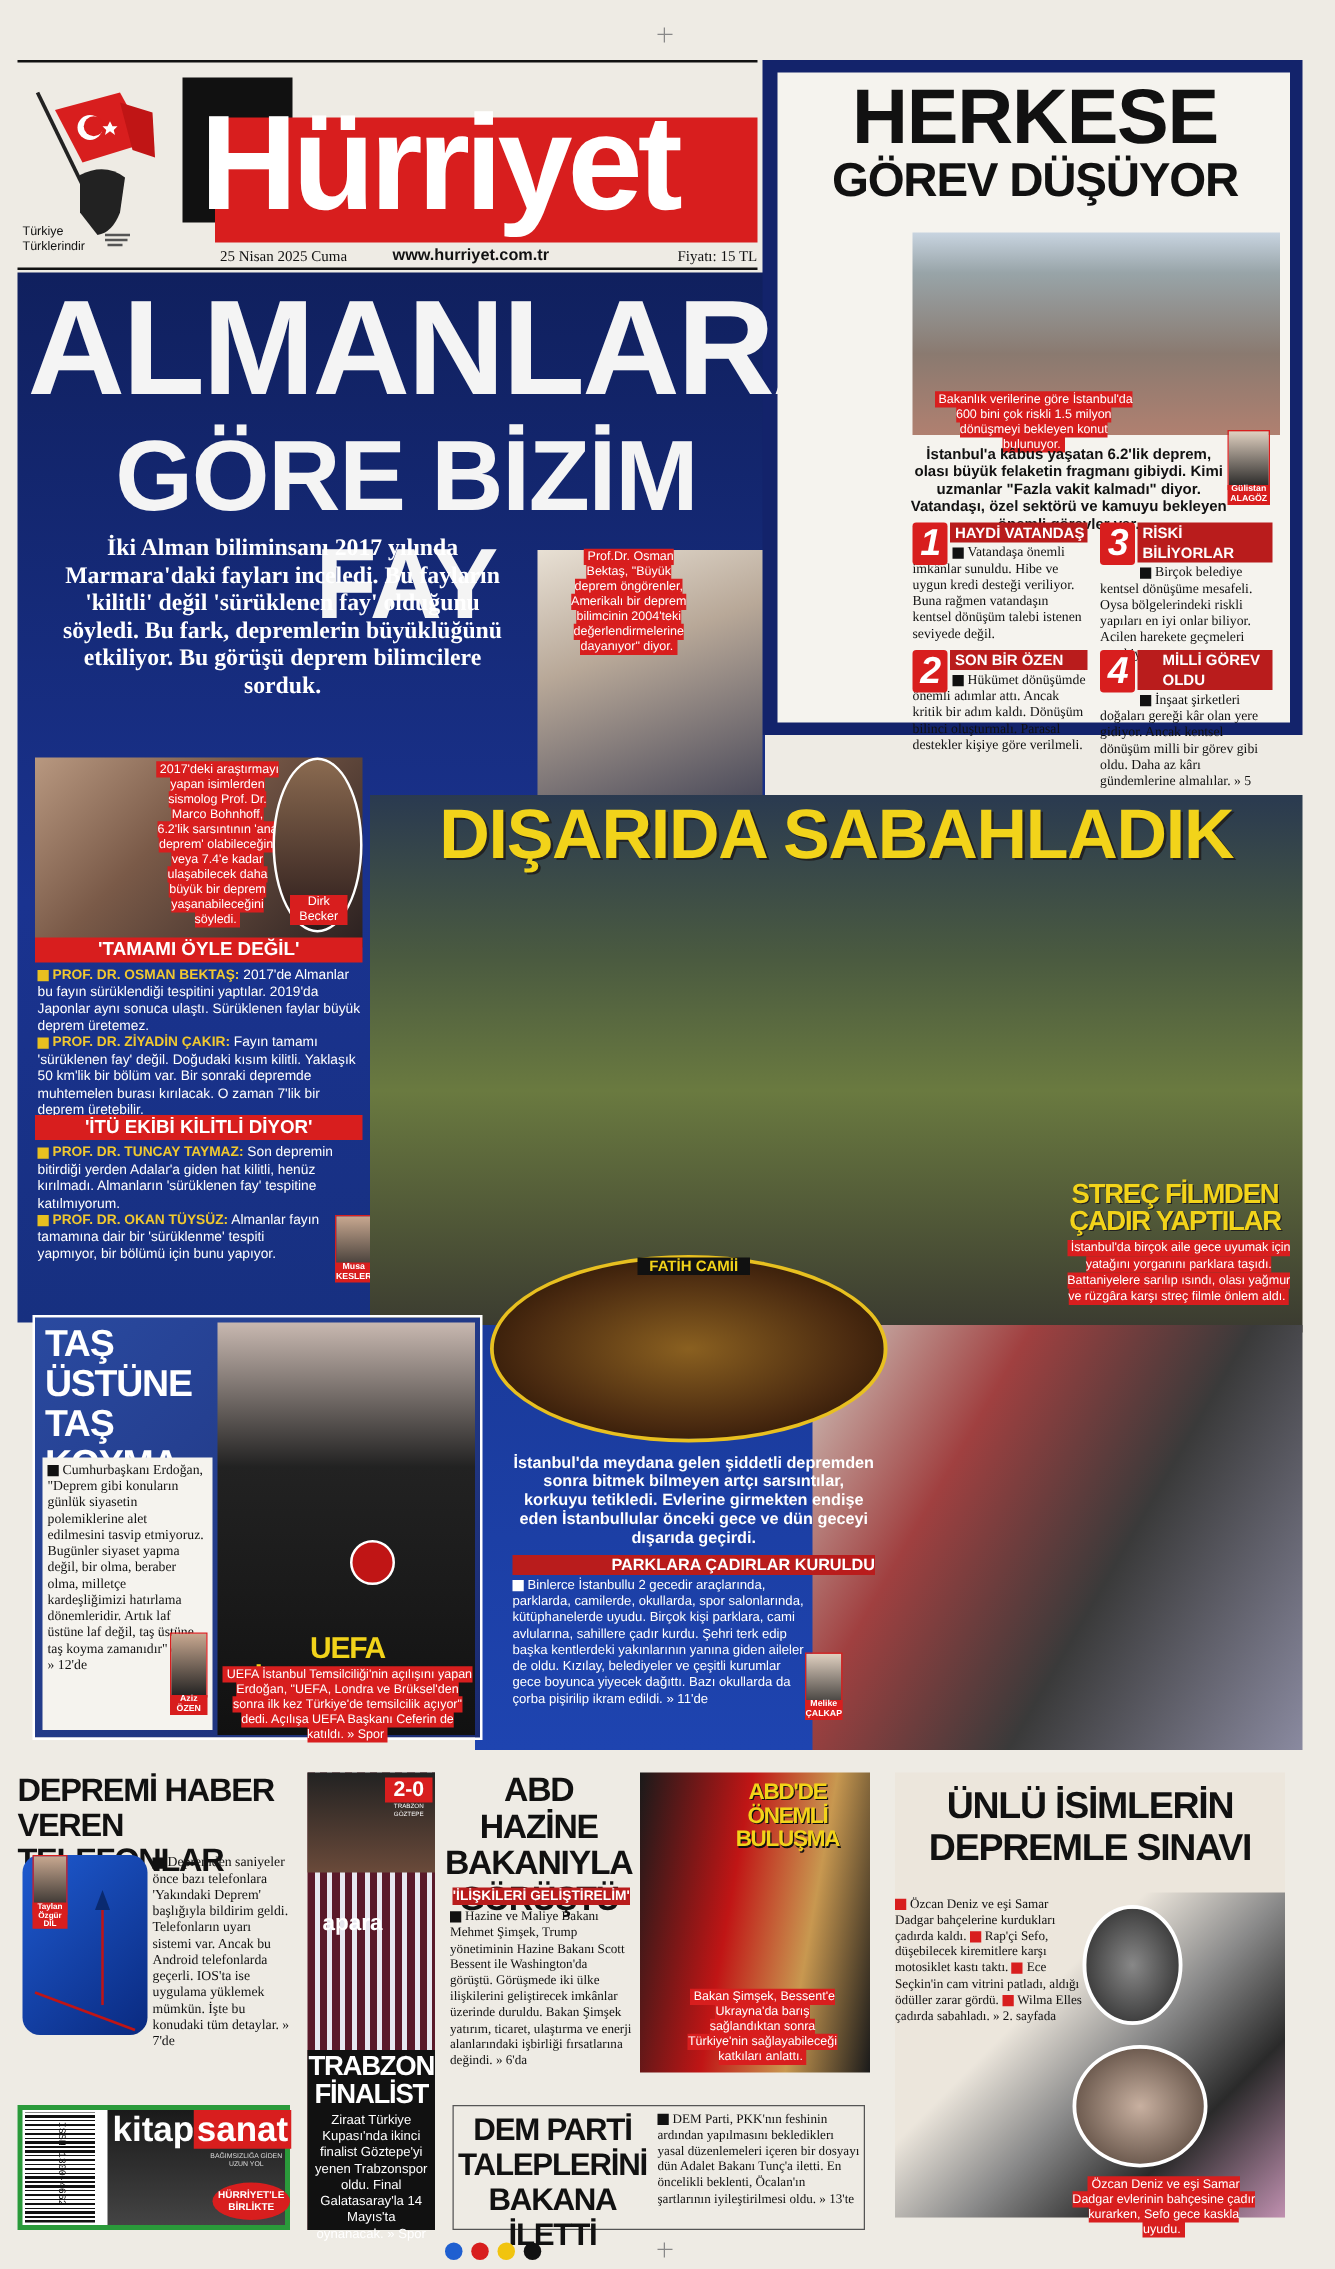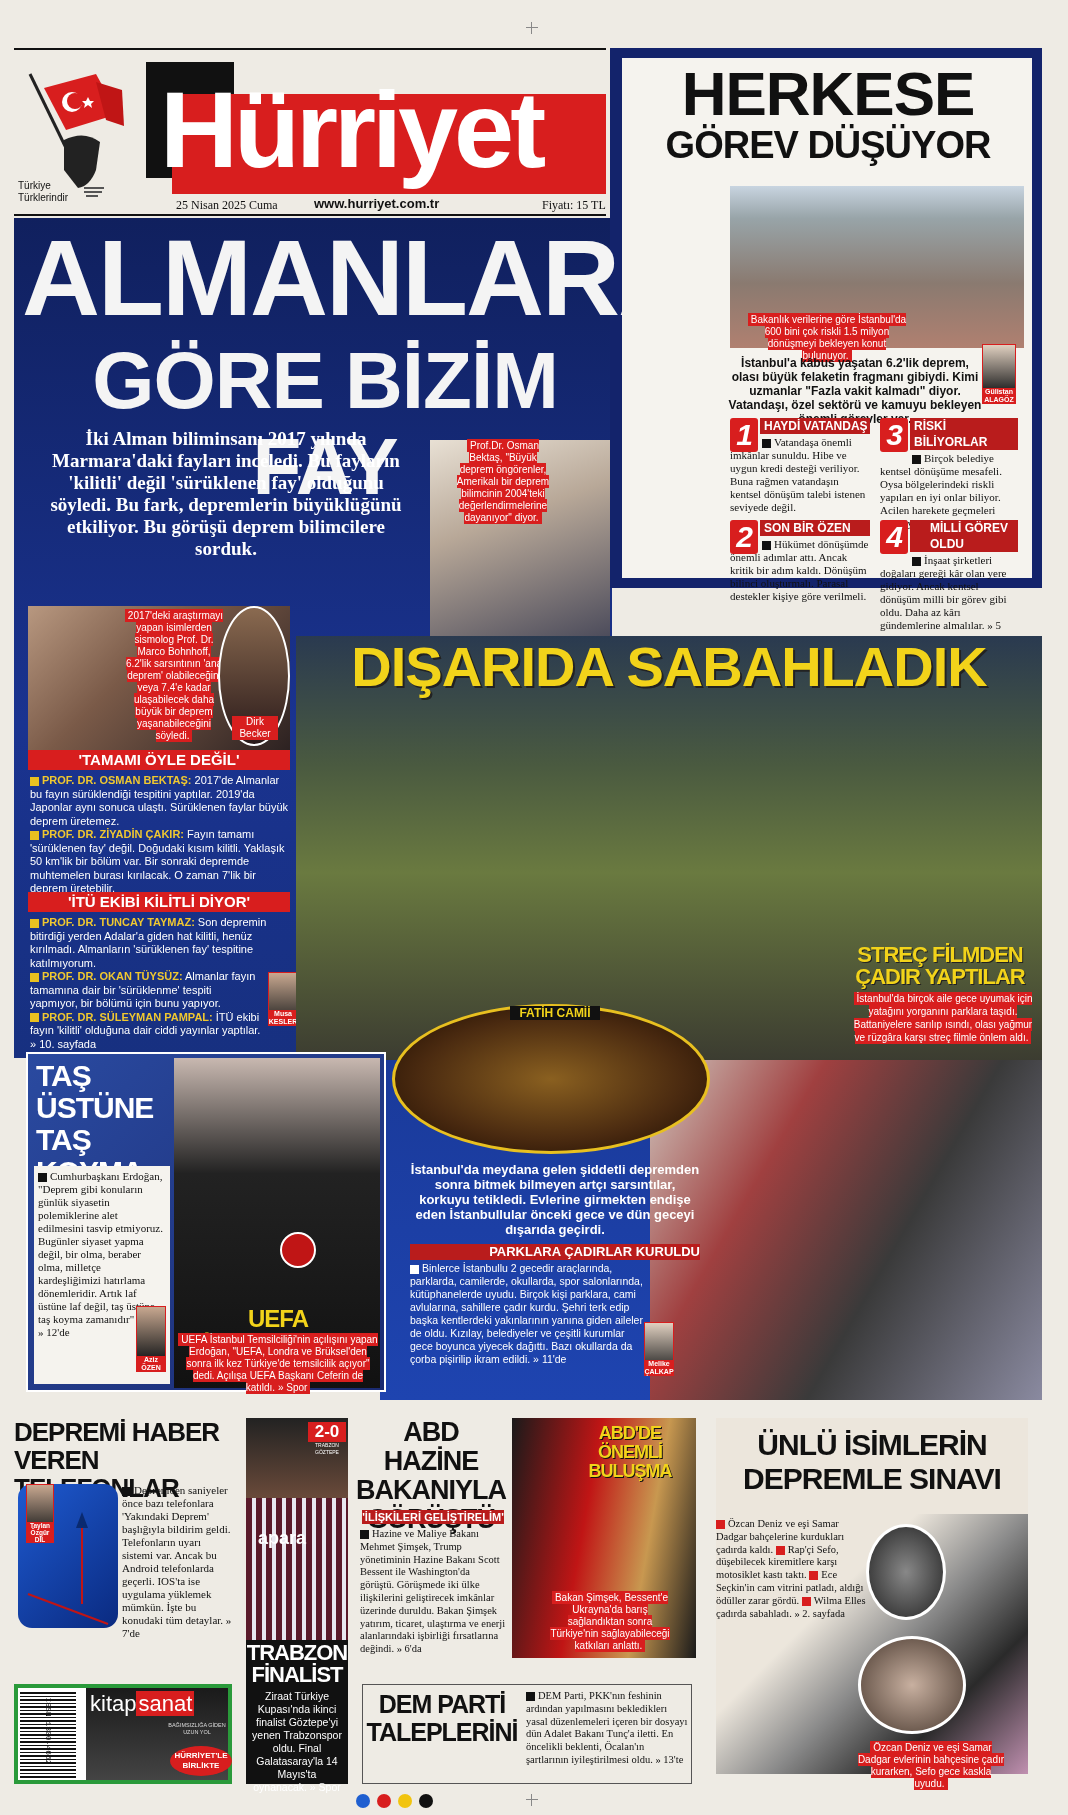--- a/index.html
+++ b/index.html
@@ -81,21 +81,20 @@
 <div class="abs redbg cond" style="left:28px;top:750px;width:262px;height:20px;font-size:15px;line-height:20px;text-align:center;letter-spacing:0;">'TAMAMI ÖYLE DEĞİL'</div>
 <div class="abs" style="left:30px;top:774px;width:260px;font-size:11px;line-height:13.5px;color:#fff;">
   <p><span class="sq" style="background:#e8c020"></span><b style="color:#f0c830">PROF. DR. OSMAN BEKTAŞ:</b> <span>2017'de Almanlar bu fayın sürüklendiği tespitini yaptılar. 2019'da Japonlar aynı sonuca ulaştı. Sürüklenen faylar büyük deprem üretemez.</span></p>
   <p><span class="sq" style="background:#e8c020"></span><b style="color:#f0c830">PROF. DR. ZİYADİN ÇAKIR:</b> <span>Fayın tamamı 'sürüklenen fay' değil. Doğudaki kısım kilitli. Yaklaşık 50 km'lik bir bölüm var. Bir sonraki depremde muhtemelen burası kırılacak. O zaman 7'lik bir deprem üretebilir.</span></p>
 </div>
 
 <div class="abs redbg cond" style="left:28px;top:892px;width:262px;height:20px;font-size:15px;line-height:20px;text-align:center;letter-spacing:0;">'İTÜ EKİBİ KİLİTLİ DİYOR'</div>
 <div class="abs" style="left:30px;top:916px;width:258px;font-size:11px;line-height:13.5px;color:#fff;">
   <p><span class="sq" style="background:#e8c020"></span><b style="color:#f0c830">PROF. DR. TUNCAY TAYMAZ:</b> <span>Son depremin bitirdiği yerden Adalar'a giden hat kilitli, henüz kırılmadı. Almanların 'sürüklenen fay' tespitine katılmıyorum.</span></p>
   <p style="width:232px"><span class="sq" style="background:#e8c020"></span><b style="color:#f0c830">PROF. DR. OKAN TÜYSÜZ:</b> <span>Almanlar fayın tamamına dair bir 'sürüklenme' tespiti yapmıyor, bir bölümü için bunu yapıyor.</span></p>
-  <p style="width:232px"><span class="sq" style="background:#e8c020"></span><b style="color:#f0c830">PROF. DR. SÜLEYMAN PAMPAL:</b> <span>İTÜ ekibi fayın 'kilitli' olduğuna dair ciddi yayınlar yaptılar. » 10. sayfada</span></p>
 </div>
 <div class="abs" style="left:268px;top:972px;width:30px;height:52px;background:linear-gradient(180deg,#c8a890,#222);border:1px solid #d81e1e;"></div>
 <div class="abs" style="left:268px;top:1010px;width:30px;font-size:7px;line-height:8px;text-align:center;background:#d81e1e;color:#fff;font-weight:bold;">Musa KESLER</div>
 
 <div class="abs" style="left:622px;top:58px;width:410px;height:520px;background:#f5f3ee;"></div>
 <div class="abs cond" style="left:628px;top:62px;width:400px;text-align:center;font-size:62px;line-height:64px;font-weight:900;">HERKESE</div>
 <div class="abs cond" style="left:628px;top:124px;width:400px;text-align:center;font-size:38px;line-height:42px;font-weight:900;">GÖREV DÜŞÜYOR</div>
 <div class="abs" style="left:730px;top:186px;width:294px;height:162px;background:linear-gradient(180deg,#c8d4e0 0%,#98a4a8 20%,#8a7a70 60%,#b08070 100%);"></div>
 <div class="abs" style="left:742px;top:314px;width:170px;font-size:10px;line-height:12px;text-align:center;"><span class="tag">Bakanlık verilerine göre İstanbul'da 600 bini çok riskli 1.5 milyon dönüşmeyi bekleyen konut bulunuyor.</span></div>
 <div class="abs cond" style="left:726px;top:356px;width:258px;font-size:12px;line-height:14px;text-align:center;letter-spacing:0;">İstanbul'a kâbus yaşatan 6.2'lik deprem, olası büyük felaketin fragmanı gibiydi. Kimi uzmanlar "Fazla vakit kalmadı" diyor. Vatandaşı, özel sektörü ve kamuyu bekleyen önemli görevler var.</div>
@@ -198,20 +197,21 @@
   <div>ABD'DE</div>
   <div>ÖNEMLİ</div>
   <div>BULUŞMA</div>
 </div>
 <div class="abs" style="left:550px;top:1592px;width:120px;font-size:9.5px;line-height:12px;text-align:center;"><span class="tag">Bakan Şimşek, Bessent'e Ukrayna'da barış sağlandıktan sonra Türkiye'nin sağlayabileceği katkıları anlattı.</span></div>
 
 <div class="abs" style="left:362px;top:1684px;width:330px;height:100px;border:1px solid #555;"></div>
 <div class="abs cond" style="left:366px;top:1690px;width:152px;text-align:center;font-size:25px;line-height:28px;font-weight:900;">
   <div>DEM PARTİ</div>
   <div>TALEPLERİNİ</div>
+  <div>BAKANA İLETTİ</div>
 </div>
 <div class="abs serif" style="left:526px;top:1690px;width:162px;font-size:10.5px;line-height:12.8px;"><span class="sq" style="background:#111"></span><span>DEM Parti, PKK'nın feshinin ardından yapılmasını beklediklerı yasal düzenlemeleri içeren bir dosyayı dün Adalet Bakanı Tunç'a iletti. En öncelikli beklenti, Öcalan'ın şartlarının iyileştirilmesi oldu. » 13'te</span></div>
 
 <div class="abs" style="left:716px;top:1418px;width:312px;height:356px;background:#ece6dc;"></div>
 <div class="abs cond" style="left:716px;top:1428px;width:312px;text-align:center;font-size:30px;line-height:34px;font-weight:900;">
   <div>ÜNLÜ İSİMLERİN</div>
   <div>DEPREMLE SINAVI</div>
 </div>
 <div class="abs" style="left:716px;top:1514px;width:312px;height:260px;background:linear-gradient(135deg,#ece6dc 0%,#ece6dc 35%,#8a8a8a 55%,#2a2a2a 75%,#c090b0 100%);"></div>
 <div class="abs" style="left:866px;top:1524px;width:80px;height:96px;border-radius:50%;background:radial-gradient(#888,#222);border:3px solid #fff;"></div>
@@ -221,21 +221,21 @@
   <span class="sq" style="background:#d81e1e"></span><span>Rap'çi Sefo, düşebilecek kiremitlere karşı motosiklet kastı taktı.</span>
   <span class="sq" style="background:#d81e1e"></span><span>Ece Seçkin'in cam vitrini patladı, aldığı ödüller zarar gördü.</span>
   <span class="sq" style="background:#d81e1e"></span><span>Wilma Elles çadırda sabahladı. » 2. sayfada</span>
 </div>
 <div class="abs" style="left:856px;top:1742px;width:150px;font-size:9.5px;line-height:12px;text-align:center;"><span class="tag">Özcan Deniz ve eşi Samar Dadgar evlerinin bahçesine çadır kurarken, Sefo gece kaskla uyudu.</span></div>
 
 <div class="abs" style="left:14px;top:1684px;width:218px;height:100px;border:4px solid #2a9a3a;background:#fff;"></div>
 <div class="abs" style="left:20px;top:1690px;width:56px;height:88px;background:repeating-linear-gradient(0deg,#111 0 2px,#fff 2px 4px,#111 4px 5px,#fff 5px 7px);"></div>
 <div class="abs" style="left:0px;top:1726px;width:96px;font-size:8px;line-height:10px;transform:rotate(90deg);text-align:center;font-family:'Liberation Mono',monospace;">ISSN 1300-4662</div>
 <div class="abs" style="left:86px;top:1688px;width:142px;height:92px;background:linear-gradient(180deg,#1a1a1a,#444);"></div>
-<div class="abs" style="left:90px;top:1692px;font-size:22px;font-weight:normal;line-height:24px;">
+<div class="abs" style="left:90px;top:1692px;font-size:28px;font-weight:bold;line-height:24px;">
   <span style="color:#fff">kitap</span><span style="color:#fff;background:#d81e1e;padding:0 2px">sanat</span>
 </div>
 <div class="abs" style="left:168px;top:1722px;width:58px;font-size:5.5px;line-height:7px;color:#ddd;text-align:center;">BAĞIMSIZLIĞA GİDEN UZUN YOL</div>
 <div class="abs" style="left:170px;top:1746px;width:62px;height:30px;border-radius:50%;background:#d81e1e;color:#fff;text-align:center;font-size:8px;line-height:10px;font-weight:bold;padding-top:5px;">
   <div>HÜRRİYET'LE</div>
   <div>BİRLİKTE</div>
 </div>
 
 <div class="abs" style="left:356px;top:1794px;display:flex;gap:7px;">
   <div style="width:14px;height:14px;border-radius:50%;background:#1f5fd0"></div>

